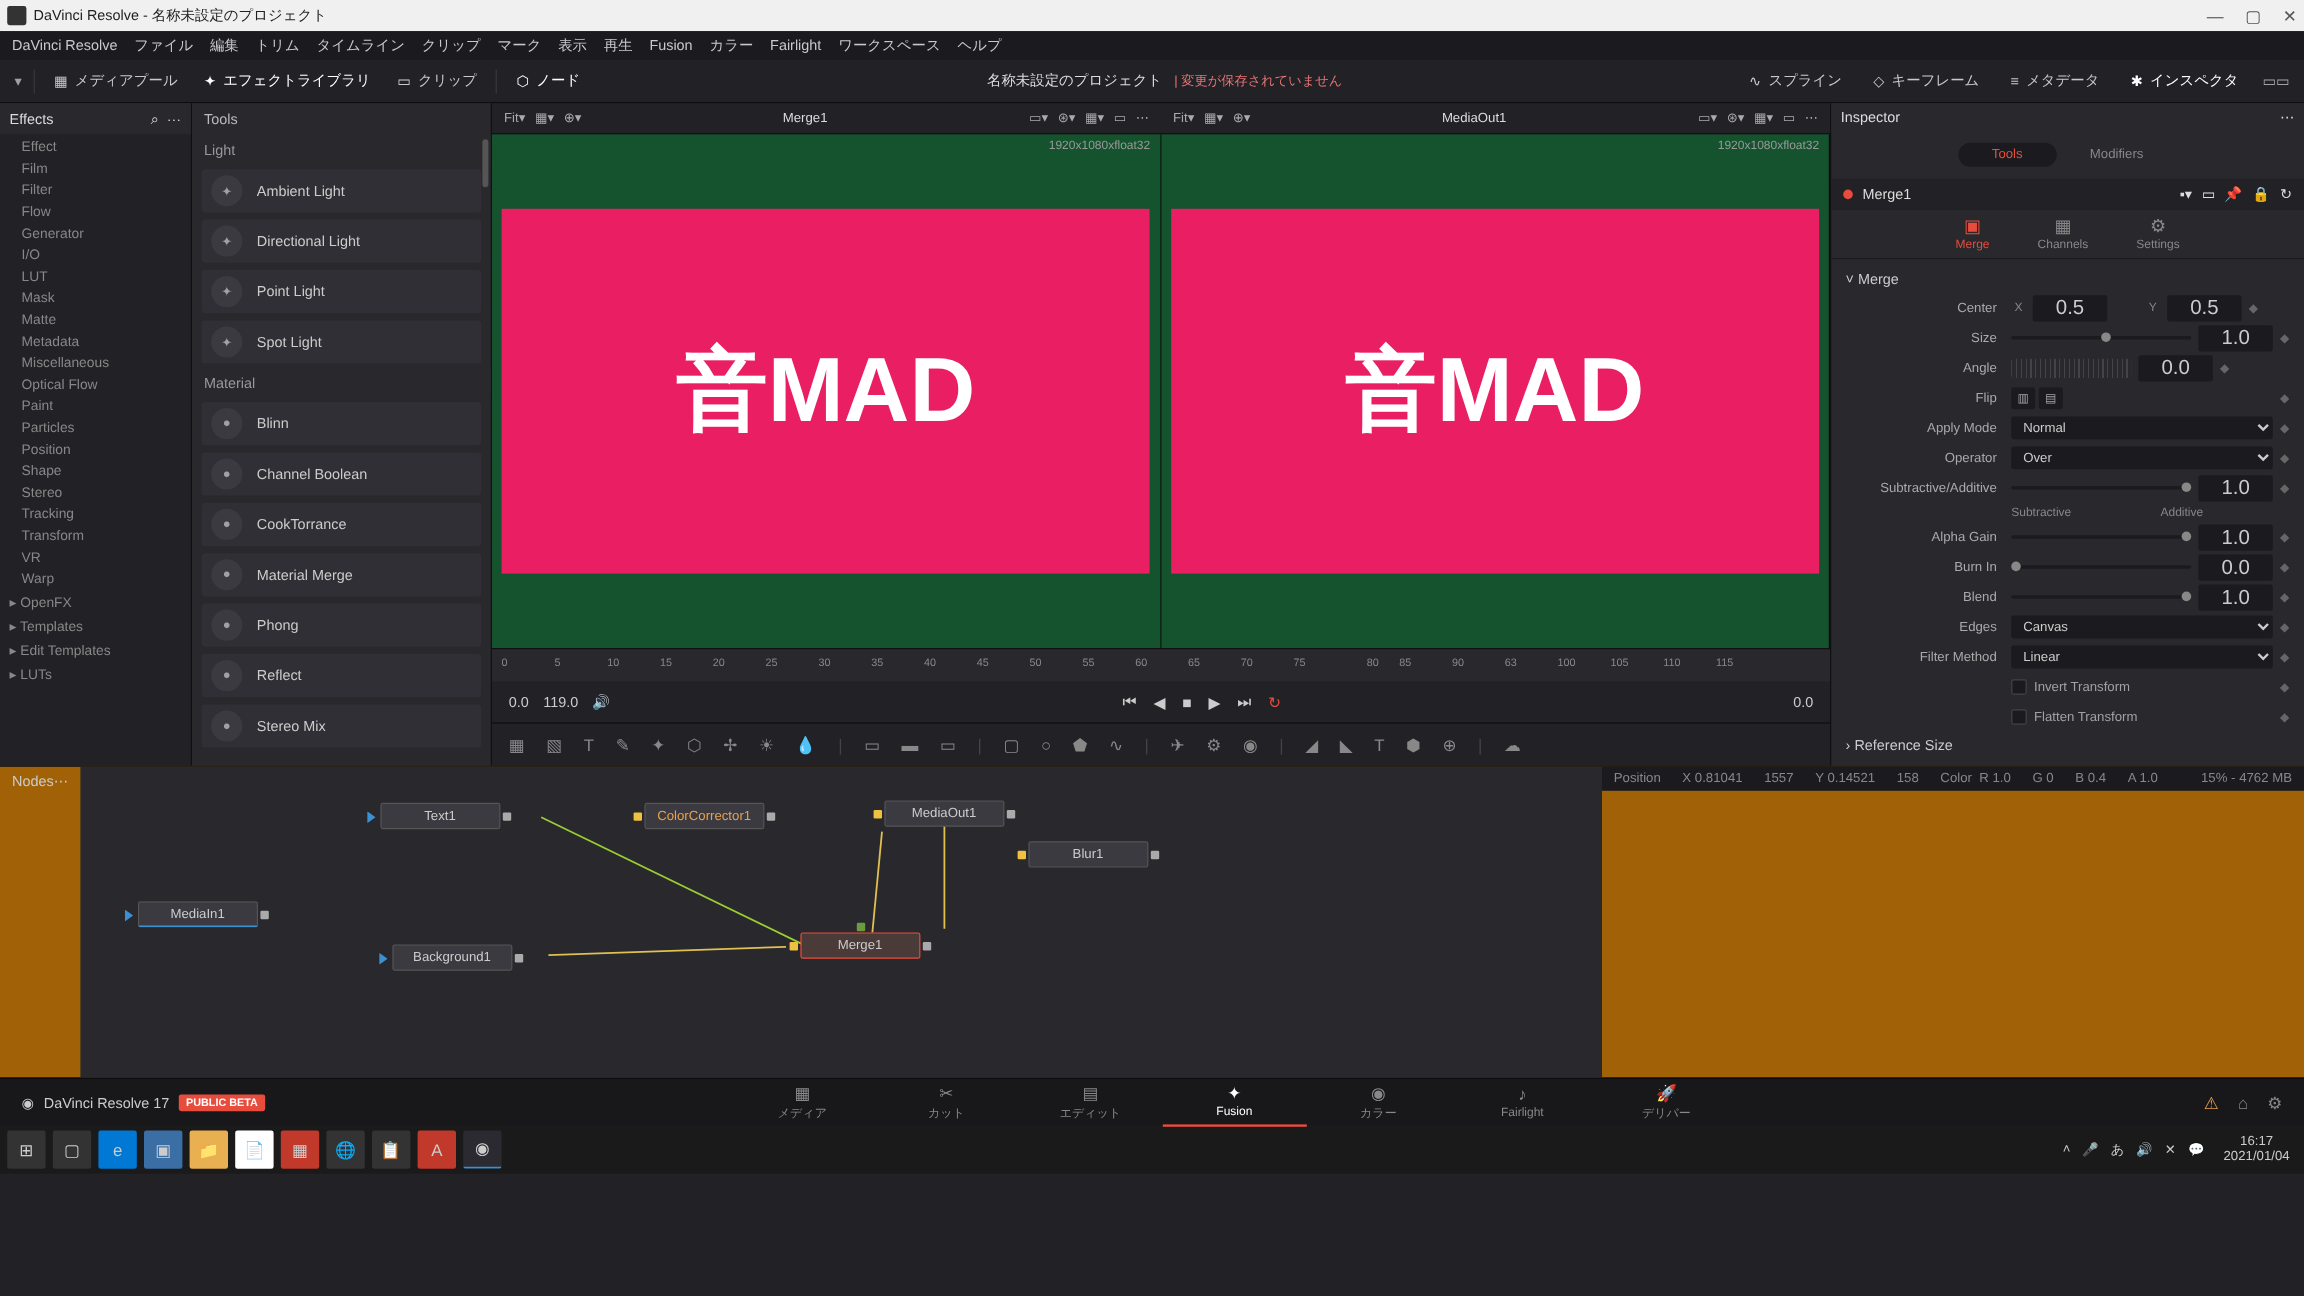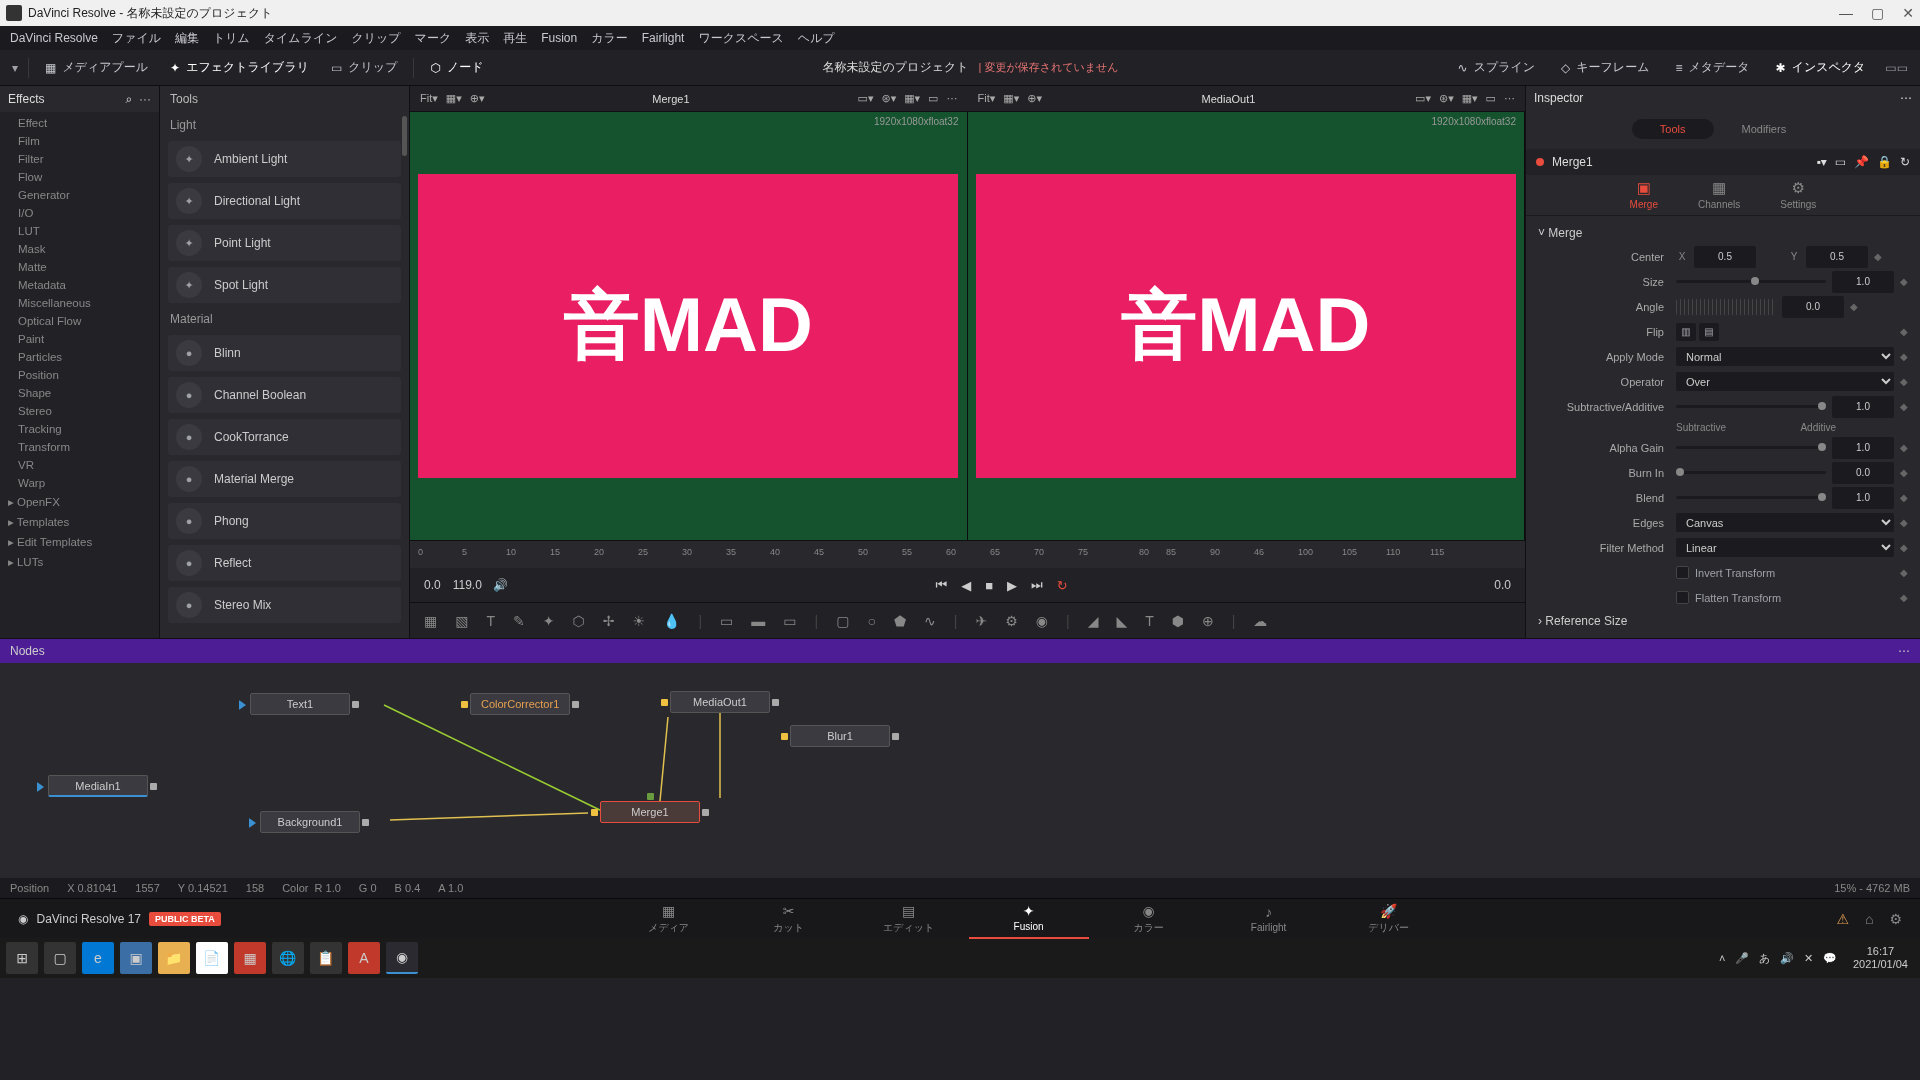--- a/index.html
+++ b/index.html
@@ -52,32 +52,32 @@
 .node-dot{width:8px;height:8px;background:#e84c3d;border-radius:50%}
 .insp-subtabs{height:44px;display:flex;align-items:center;justify-content:center;gap:40px;border-bottom:1px solid #1b1b1f}
 .subtab{display:flex;flex-direction:column;align-items:center;gap:2px;font-size:10px;color:#888;cursor:pointer}
 .subtab.active{color:#e84c3d}
 .subtab-icon{font-size:15px}
 .insp-section{padding:6px 0}
 .insp-sec-hdr{padding:4px 12px;font-size:12px;color:#ccc;cursor:pointer}
 .ctrl-row{display:flex;align-items:center;height:25px;padding:0 10px;gap:6px}
 .ctrl-label{width:134px;text-align:right;font-size:11px;color:#aaa;padding-right:6px}
 .ctrl-sublabel{width:12px;font-size:10px;color:#888;text-align:center}
-.ctrl-input{width:62px;height:22px;background:#1b1b1f;border:none;color:#ccc;text-align:center;font-size:10px;border-radius:2px}
+.ctrl-input{width:62px;height:22px;background:#1b1b1f;border:none;color:#ccc;text-align:center;font-size:17px;border-radius:2px}
 .ctrl-slider{flex:1;height:3px;background:#1b1b1f;border-radius:2px;position:relative}
 .ctrl-slider::after{content:'';position:absolute;width:8px;height:8px;background:#888;border-radius:50%;top:-3px;left:50%}
 .ctrl-slider.left::after{left:0}
 .ctrl-slider.right::after{left:calc(100% - 8px)}
 .ctrl-dial{width:100px;height:16px;background:repeating-linear-gradient(90deg,#444 0 1px,transparent 1px 4px);border-radius:2px}
 .ctrl-key{width:10px;color:#666;font-size:10px}
 .ctrl-select{flex:1;height:19px;background:#1b1b1f;border:none;color:#ccc;font-size:11px;padding:0 6px;border-radius:2px}
 .ctrl-check{width:13px;height:13px;background:#1b1b1f;border:1px solid #444;border-radius:2px}
 .flip-btns{display:flex;gap:3px}
 .flip-btn{width:20px;height:18px;background:#1b1b1f;border-radius:2px;display:flex;align-items:center;justify-content:center;font-size:10px}
-.nodes-panel{height:260px;background:#4c1d95;border-top:1px solid #101013;display:flex;flex-direction:column}
+.nodes-panel{height:260px;background:#a16207;border-top:1px solid #101013;display:flex;flex-direction:row}
 .nodes-hdr{height:24px;display:flex;align-items:center;padding:0 10px;font-size:12px;color:#ccc;justify-content:space-between}
 .node-graph{flex:1;position:relative;background:#28282d;overflow:hidden}
 .node{position:absolute;height:22px;background:#3a3a40;border:1px solid #555;border-radius:2px;display:flex;align-items:center;justify-content:center;font-size:11px;color:#ccc;padding:0 10px;min-width:100px}
 .node.selected{border-color:#e84c3d;background:#4a3a38}
 .node.cc{color:#e8a050}
 .port{position:absolute;width:7px;height:7px;background:#666;border-radius:1px}
 .port.in{left:-10px;top:7px;background:#f0c040}
 .port.out{right:-10px;top:7px;background:#aaa}
 .port.tri{width:0;height:0;border-style:solid;background:none}
 .port.tri.in{border-width:5px 0 5px 7px;border-color:transparent transparent transparent #3a90d0;left:-12px;top:6px}
@@ -309,21 +309,21 @@
         <span style="left:404px">45</span>
         <span style="left:448px">50</span>
         <span style="left:492px">55</span>
         <span style="left:536px">60</span>
         <span style="left:580px">65</span>
         <span style="left:624px">70</span>
         <span style="left:668px">75</span>
         <span style="left:729px">80</span>
         <span style="left:756px">85</span>
         <span style="left:800px">90</span>
-        <span style="left:844px">46</span>
+        <span style="left:844px">63</span>
         <span style="left:888px">100</span>
         <span style="left:932px">105</span>
         <span style="left:976px">110</span>
         <span style="left:1020px">115</span>
     </div>
     <div class="transport">
       <span>0.0</span>
       <span>119.0</span>
       <span>🔊</span>
       <div class="spacer"></div>

